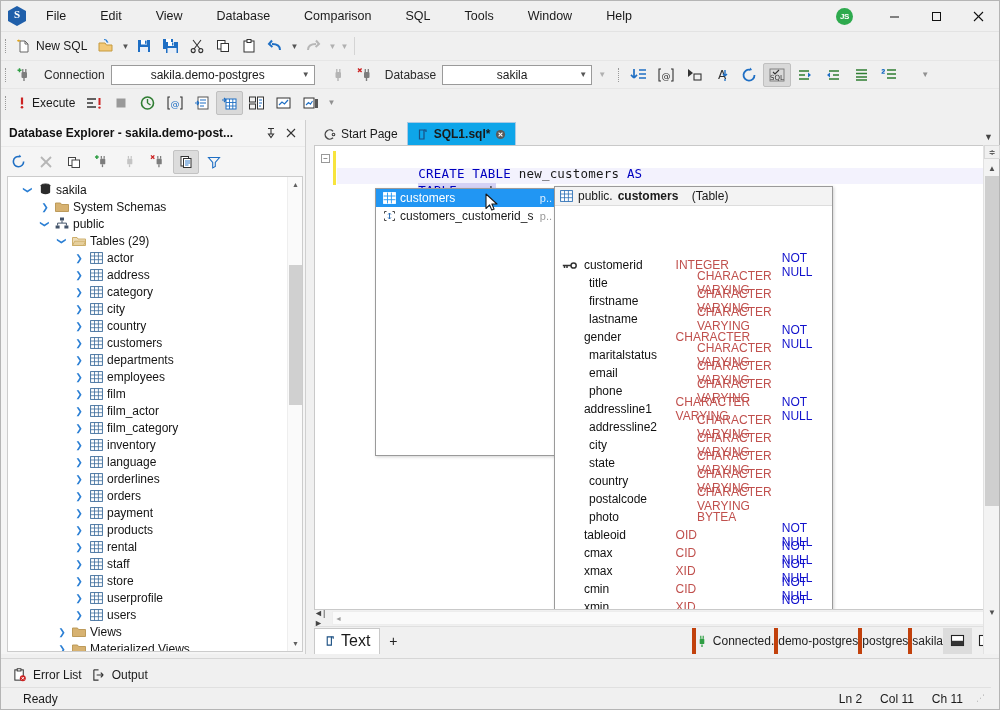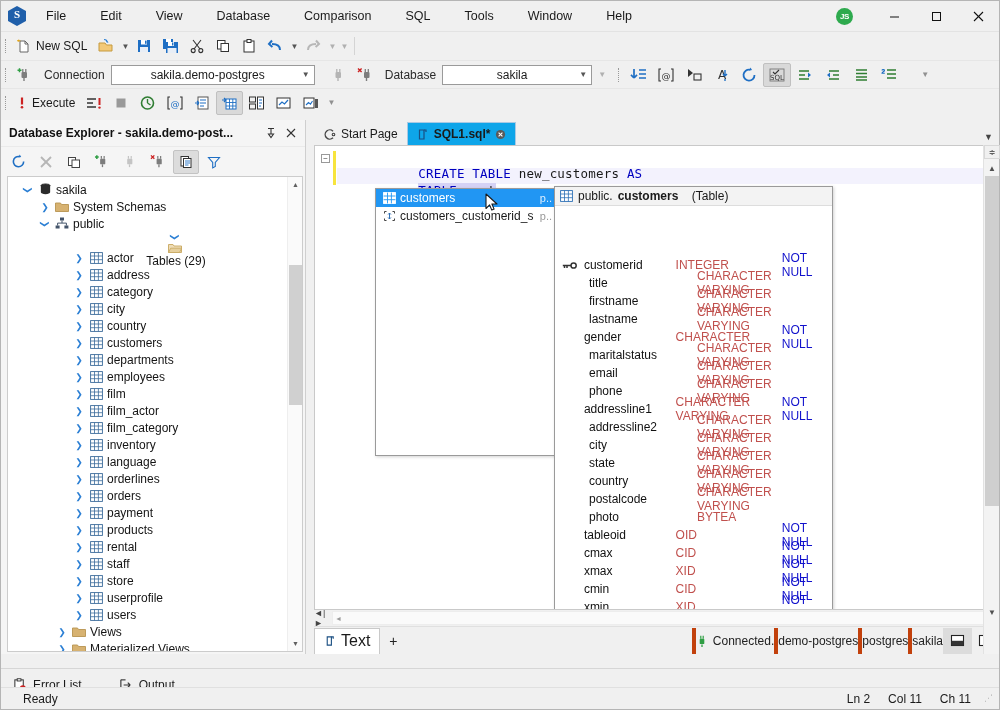--- a/index.html
+++ b/index.html
@@ -163,25 +163,25 @@
   .ed-vscroll .up { position:absolute; top:16px; left:0; width:16px; height:15px;
                     display:flex; align-items:center; justify-content:center;
                     color:#505050; font-size:8px; }
   .ed-vscroll .thumb { position:absolute; left:1px; top:31px; width:14px; height:330px;
                        background:#cfcfcf; }
   .ed-vscroll .down { position:absolute; bottom:34px; left:0; width:16px; height:15px;
                       display:flex; align-items:center; justify-content:center;
                       color:#505050; font-size:8px; }
 
   
-  .dock { position:absolute; left:0; right:0; bottom:8px; height:33px; background:#f0f0f0;
-          border-top:1px solid #d6d6d6; display:flex; align-items:center; padding-left:12px; gap:37px; }
+  .dock { position:absolute; left:0; right:0; bottom:18px; height:33px; background:#f0f0f0;
+          border-top:1px solid #d6d6d6; display:flex; align-items:center; padding-left:12px; gap:10px; }
   .dockitem { display:flex; align-items:center; gap:6px; font-size:12px; color:#1a1a1a; }
 
-  .statusbar { position:absolute; left:0; right:0; bottom:0; height:22px; background:#f0f0f0;
+  .statusbar { position:absolute; left:0; right:8px; bottom:0; height:22px; background:#f0f0f0;
                border-top:1px solid #e0e0e0; display:flex; align-items:center;
                padding:0 6px 0 22px; font-size:12px; color:#1a1a1a; }
   .statusbar .right { margin-left:auto; display:flex; gap:18px; padding-right:22px; }
   .grip-corner { position:absolute; right:3px; bottom:2px; width:12px; height:12px;
                  color:#b0b0b0; font-size:9px; line-height:6px; }
 
   
   .cursor-arrow { position:absolute; pointer-events:none; }
 </style>
 </head>
@@ -571,21 +571,21 @@
               <span class="nicon">
                 <svg width="14" height="13" viewBox="0 0 14 13">
                   <rect x="5" y="0.5" width="4" height="3" fill="#44546a"></rect>
                   <rect x="0.6" y="8.5" width="4" height="3" fill="#44546a"></rect>
                   <rect x="9.4" y="8.5" width="4" height="3" fill="#44546a"></rect>
                   <path d="M7 3.5v2.6M2.6 8.5V6.1h8.8v2.4" fill="none" stroke="#44546a" stroke-width="1"></path>
                 </svg>
               </span>
               <span class="nlabel">public</span>
             </div>
-            <div class="node" style="padding-left: 46px; flex-direction: column;">
+            <div class="node" style="padding-left: 46px;">
               <span class="exparrow" style="transform: rotate(90deg);">❯</span>
               <span class="nicon">
                 <svg width="14" height="12" viewBox="0 0 14 12">
                   <path d="M0.5 2.5h4.5l1 1.5h7.5v6.5h-13z" fill="#eedcb6" stroke="#c8a860" stroke-width="0.9"></path>
                   <path d="M0.5 10.5l2.2-4.3h11l-2.2 4.3z" fill="#e6cf9c" stroke="#c8a860" stroke-width="0.8"></path>
                 </svg>
               </span>
               <span class="nlabel">Tables (29)</span>
             </div>
             <div class="node" style="padding-left: 63px;">

